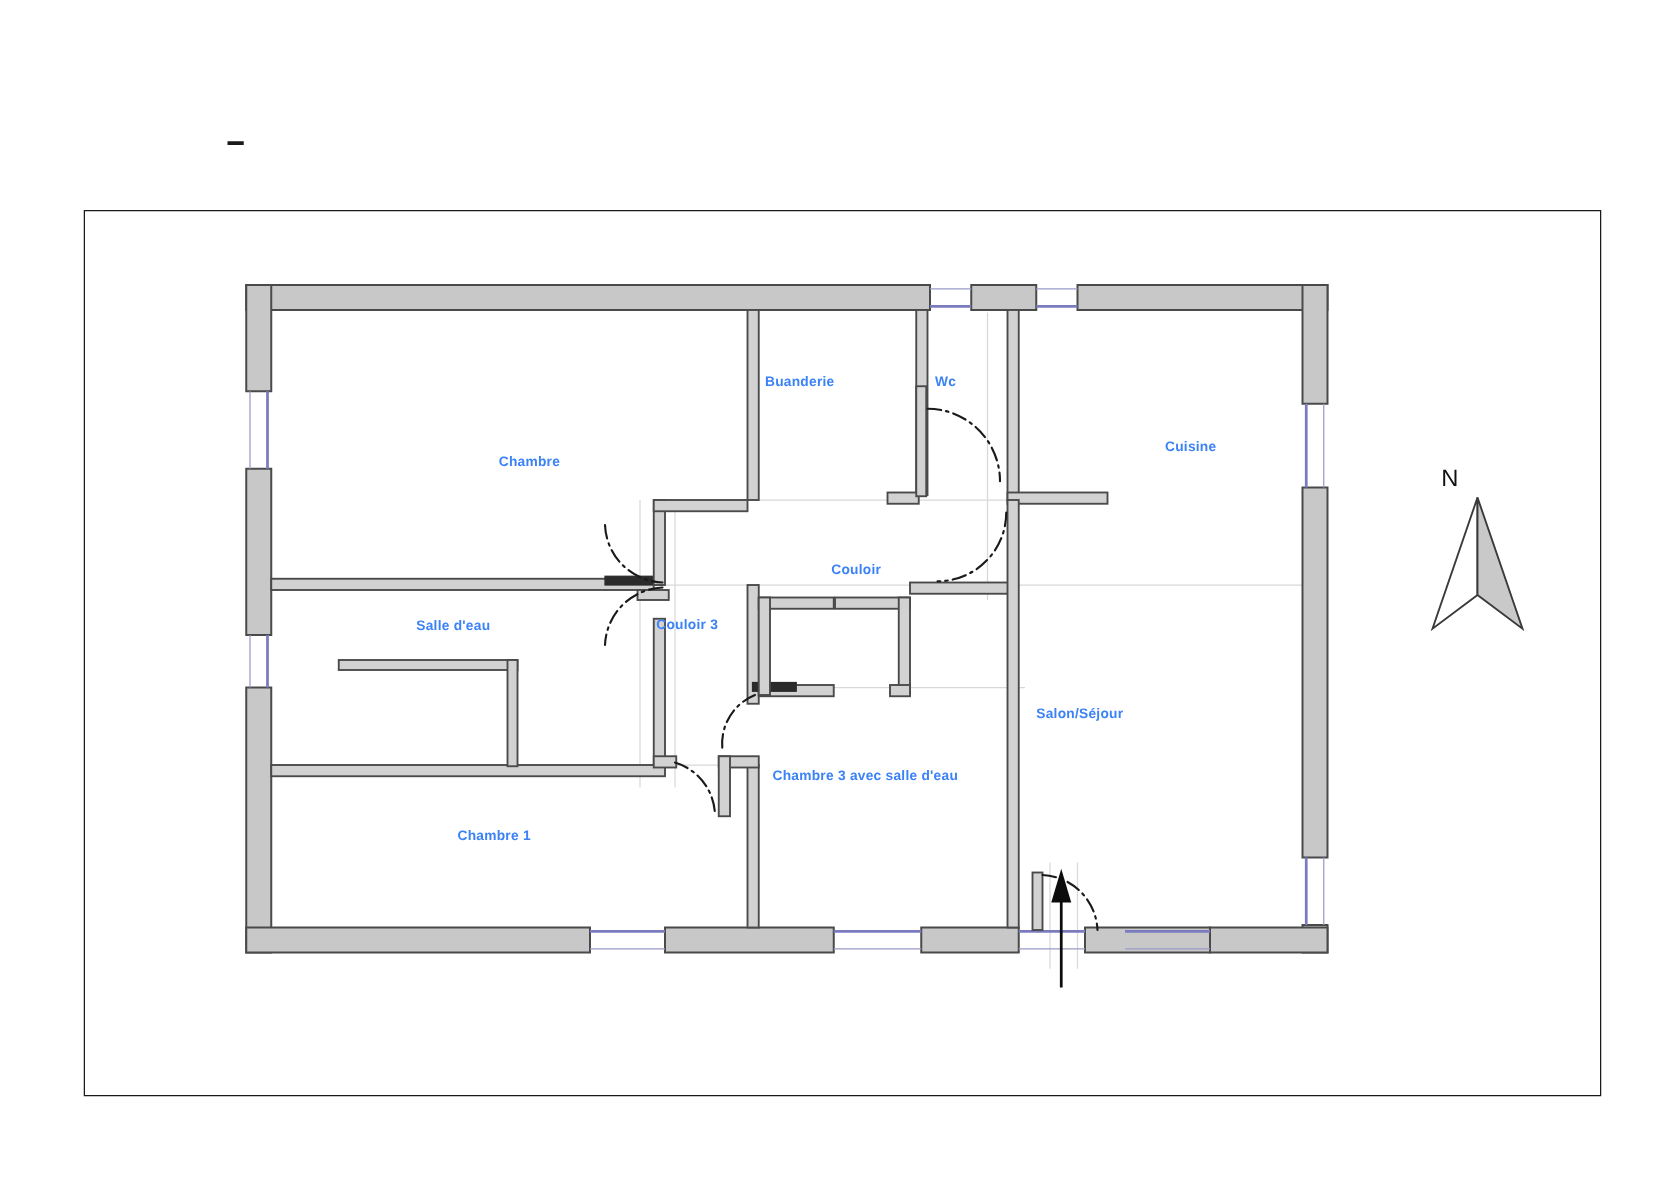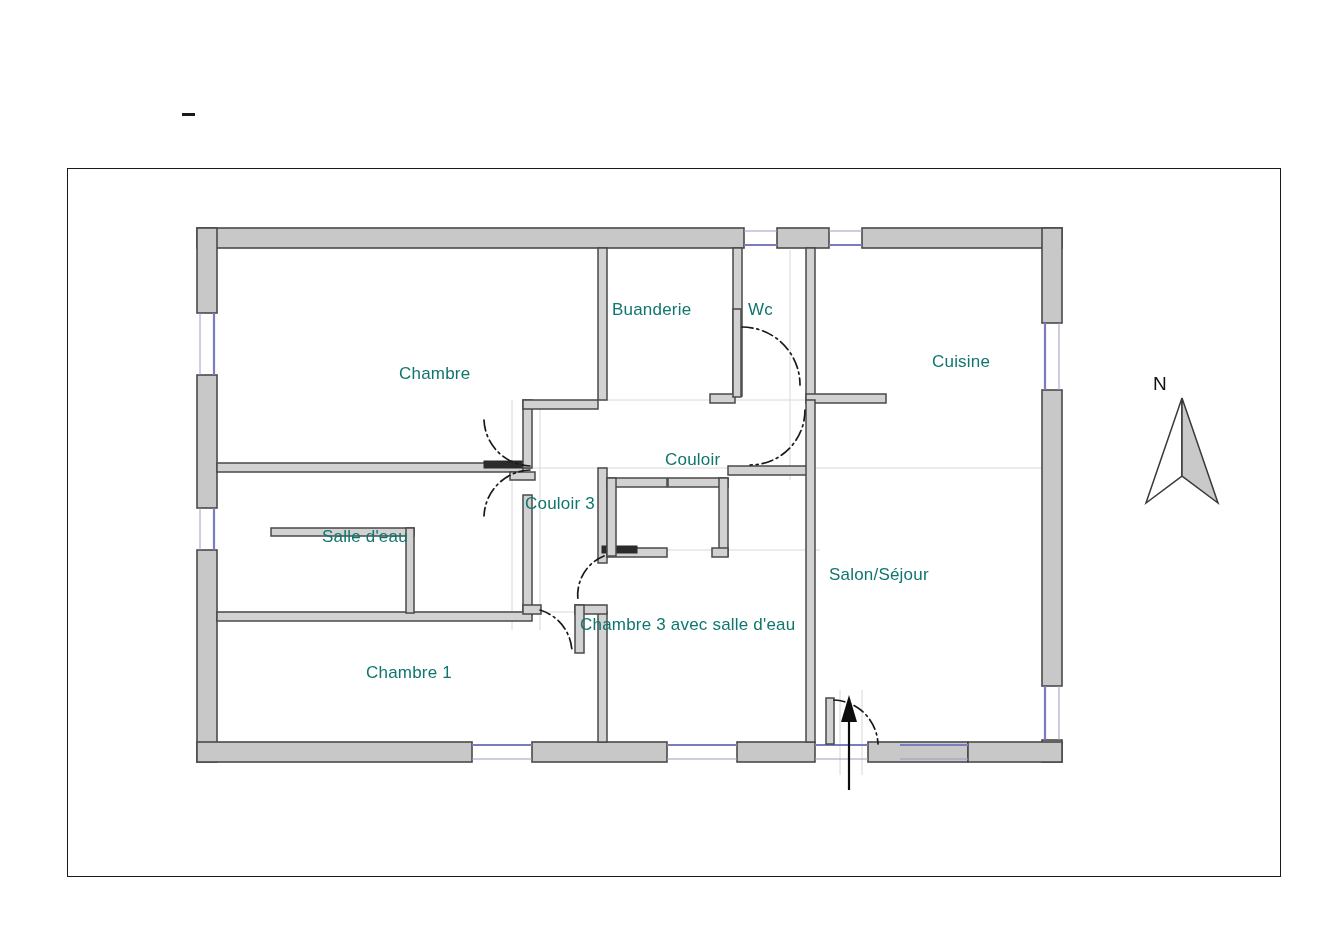--- a/index.html
+++ b/index.html
@@ -48,24 +48,25 @@
     left: 0;
     top: 0;
     width: 1343px;
     height: 950px;
     pointer-events: none;
   }
 
   .room-label {
     position: absolute;
     font-family: "Liberation Sans", sans-serif;
-    font-size: 17px;
-    color: #0f766e;
+    font-size: 11px;
+    color: #3b82f6;
     white-space: nowrap;
     letter-spacing: 0.2px;
+    font-weight: bold;
   }
 
   #compass-label {
     position: absolute;
     left: 1153px;
     top: 373px;
     font-family: "Liberation Sans", sans-serif;
     font-size: 19px;
     color: #111111;
   }
@@ -282,33 +283,33 @@
     </g>
 
     <g>
       <polygon points="1182,398 1146,503 1182,476" fill="#ffffff" stroke="#3a3a3a" stroke-width="1.5"></polygon>
       <polygon points="1182,398 1218,503 1182,476" fill="#c9c9c9" stroke="#3a3a3a" stroke-width="1.5"></polygon>
     </g>
   </svg>
 
   <div class="room-label" style="left:399px; top:364px;">Chambre</div>
 
-  <div class="room-label" style="left:322px; top:495px;margin-top:32px;">Salle d'eau</div>
+  <div class="room-label" style="left:333px; top:495px;">Salle d'eau</div>
 
   <div class="room-label" style="left:366px; top:663px;">Chambre 1</div>
 
   <div class="room-label" style="left:525px; top:494px;">Couloir 3</div>
 
   <div class="room-label" style="left:612px; top:300px;">Buanderie</div>
 
   <div class="room-label" style="left:748px; top:300px;text-align:center;">Wc</div>
 
   <div class="room-label" style="left:665px; top:450px;">Couloir</div>
 
-  <div class="room-label" style="left:580px; top:615px;">Chambre 3 avec salle d'eau</div>
+  <div class="room-label" style="left:618px; top:615px;">Chambre 3 avec salle d'eau</div>
 
   <div class="room-label" style="left:932px; top:352px;">Cuisine</div>
 
   <div class="room-label" style="left:829px; top:565px;">Salon/Séjour</div>
 
   <div id="compass-label">N</div>
 
 </div>
 
 </body></html>

